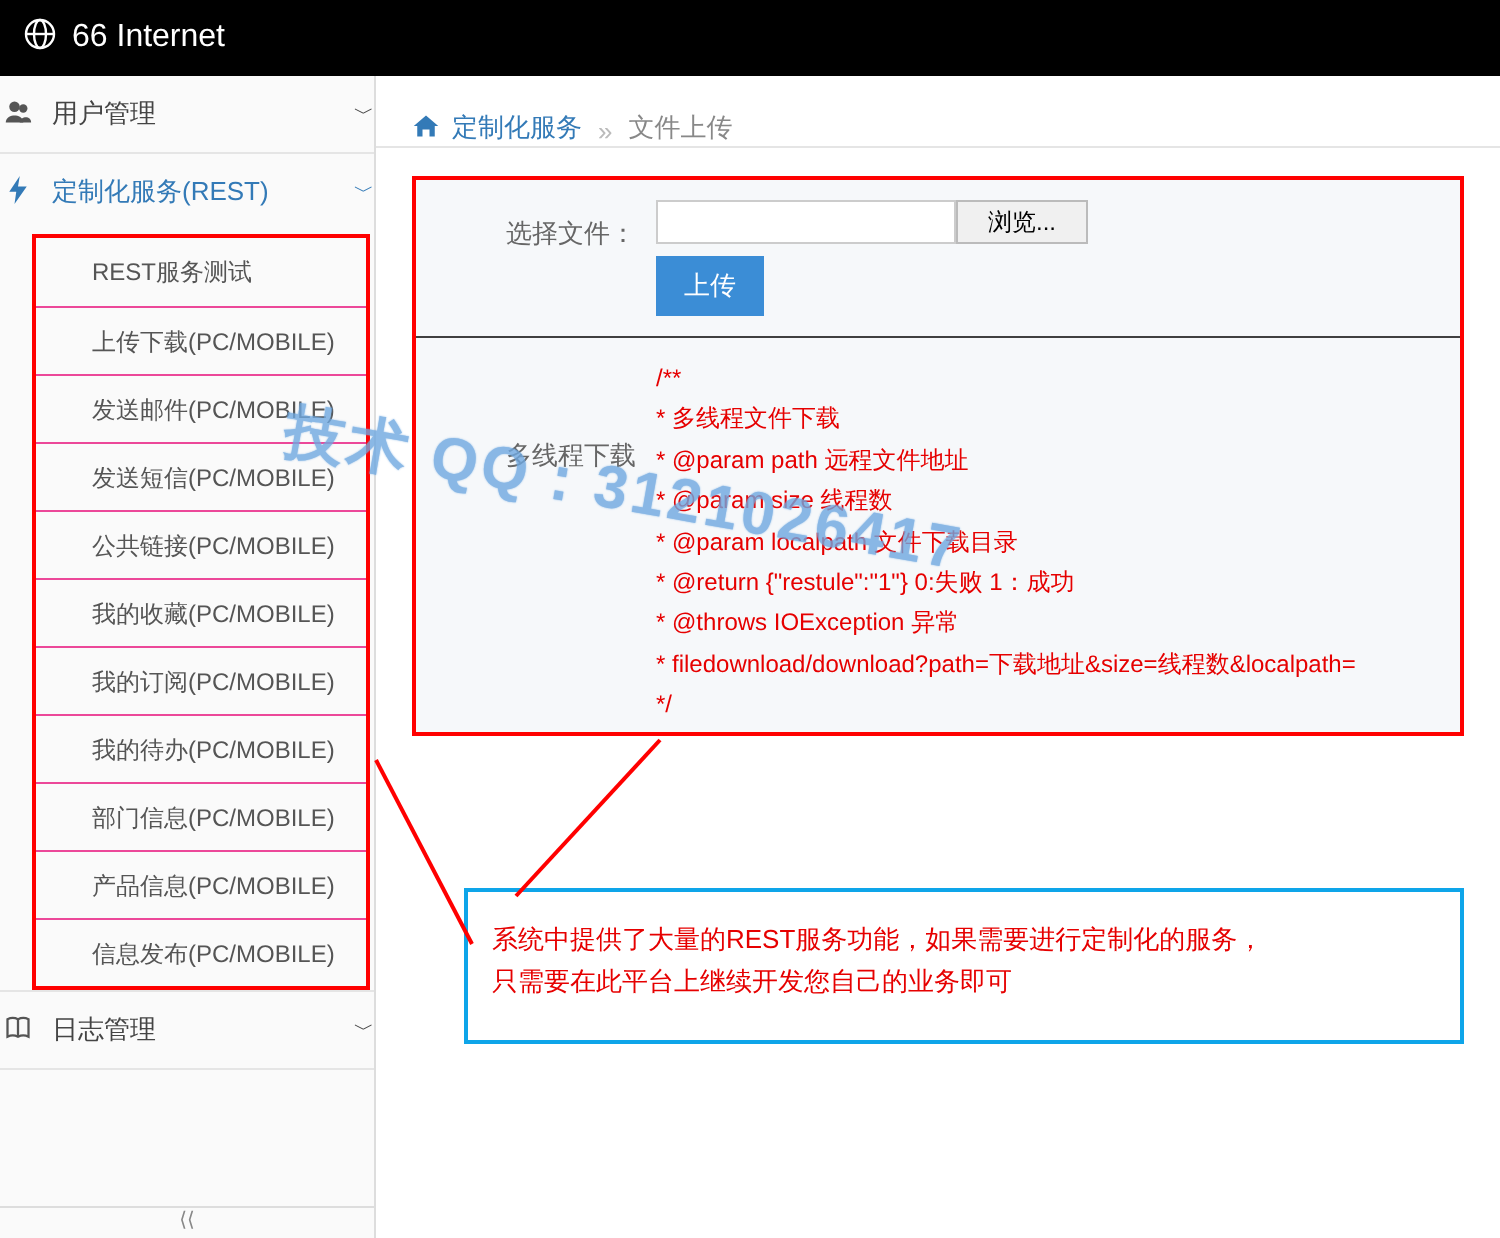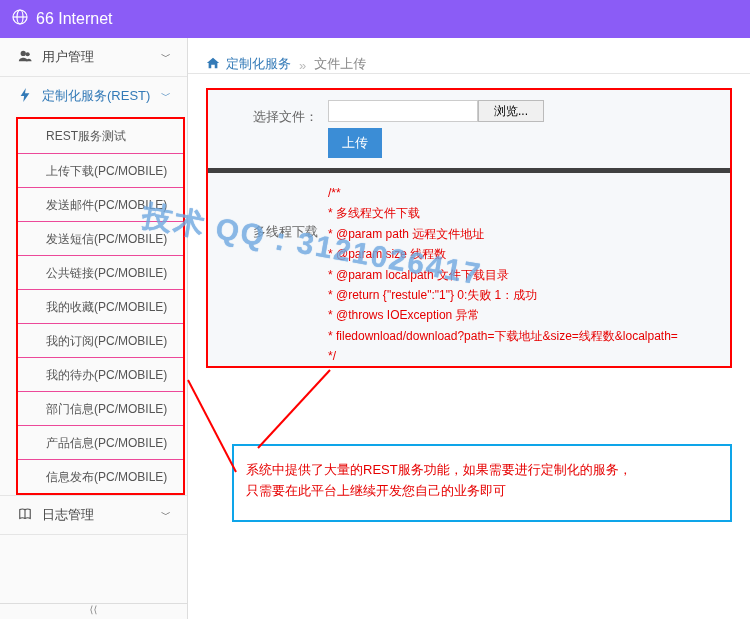--- a/index.html
+++ b/index.html
@@ -1,37 +1,37 @@
 <!DOCTYPE html>
 <html><head>
 <meta charset="utf-8">
 <style>
 *{box-sizing:border-box;margin:0;padding:0}
 body{font-family:"Microsoft YaHei",Arial,sans-serif;font-size:13px;color:#333;background:#fff;width:750px;height:619px;overflow:hidden;position:relative}
-.top-bar{background:#8b5cf6;color:#fff;height:38px;display:flex;align-items:center;padding:0 12px;font-size:16px;position:relative;z-index:5}
+.top-bar{background:#000000;color:#fff;height:38px;display:flex;align-items:center;padding:0 12px;font-size:16px;position:relative;z-index:5}
 .top-bar .globe-icon{margin-right:8px}
 .body-wrap{display:flex;height:calc(100% - 38px)}
 .sidebar{width:188px;border-right:1px solid #ddd;background:#fafafa;overflow-y:auto;display:flex;flex-direction:column;position:relative}
-.nav-section-header{height:38px;display:flex;align-items:center;padding:0 16px;cursor:pointer;color:#444}
+.nav-section-header{height:38px;display:flex;align-items:center;padding:0 0;cursor:pointer;color:#444}
 .nav-section-header.active{color:#337ab7}
 .nav-section-header .sect-icon{width:18px;text-align:center;margin-right:8px;font-size:14px}
 .nav-section-header .sect-label{flex:1}
 .nav-section-header .chev{font-size:10px}
 .hr{border-top:1px solid #e5e5e5}
 .sub-list{border:2px solid #f00;margin:2px 2px 0 16px}
 .sub-item{height:34px;line-height:34px;padding-left:28px;color:#555;cursor:pointer;font-size:12px;border-top:1px solid #ec4899;white-space:nowrap;overflow:hidden}
 .sub-item:first-child{border-top:none}
 .collapse-bar{height:16px;border-top:1px solid #ddd;text-align:center;font-size:10px;color:#888;cursor:pointer;margin-top:auto}
 .main{flex:1;background:#fff;overflow:hidden;position:relative}
 .breadcrumb{height:36px;display:flex;align-items:flex-end;padding:0 18px;border-bottom:1px solid #e5e5e5;color:#888;font-size:13px}
 .breadcrumb a{color:#337ab7;text-decoration:none}
 .breadcrumb .home-icon{color:#337ab7;margin-right:6px}
 .breadcrumb .sep{margin:0 8px;color:#bbb}
 .content-box{margin:14px 18px 0 18px;border:2px solid #f00;height:280px;background:#f6f8fa;position:relative;overflow:hidden}
-.form-row{display:flex;border-bottom:5px solid #404040}
+.form-row{display:flex;border-bottom:1px solid #404040}
 .form-label{width:120px;text-align:right;padding:18px 10px 0 0;color:#666;font-size:13px}
 .form-ctrl{flex:1;padding:10px 0}
 .file-picker{display:flex;align-items:center;gap:0;margin-bottom:6px}
 .file-text{width:150px;height:22px;border:1px solid #ccc;background:#fff}
 .browse-btn{height:22px;width:66px;background:#f0f0f0;border:1px solid #bbb;font-size:12px;cursor:pointer}
 .upload-btn{background:#3b8dd6;color:#fff;border:none;height:30px;width:54px;font-size:13px;cursor:pointer}
 .code-row{display:flex}
 .code-label{width:120px;text-align:right;padding:50px 10px 0 0;color:#666;font-size:13px;white-space:nowrap}
 .code-body{flex:1;padding:10px 0;color:#e60000;font-size:12px;line-height:1.7;font-family:inherit}
 .note-box{position:absolute;left:232px;top:444px;width:500px;height:78px;border:2px solid #0ea5e9;padding:14px 12px;color:#e60000;font-size:13px;line-height:1.6;background:#fff}

